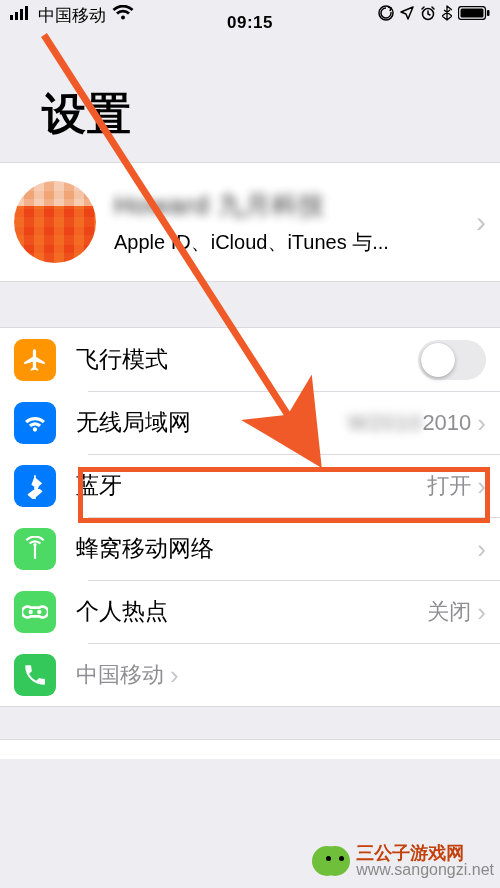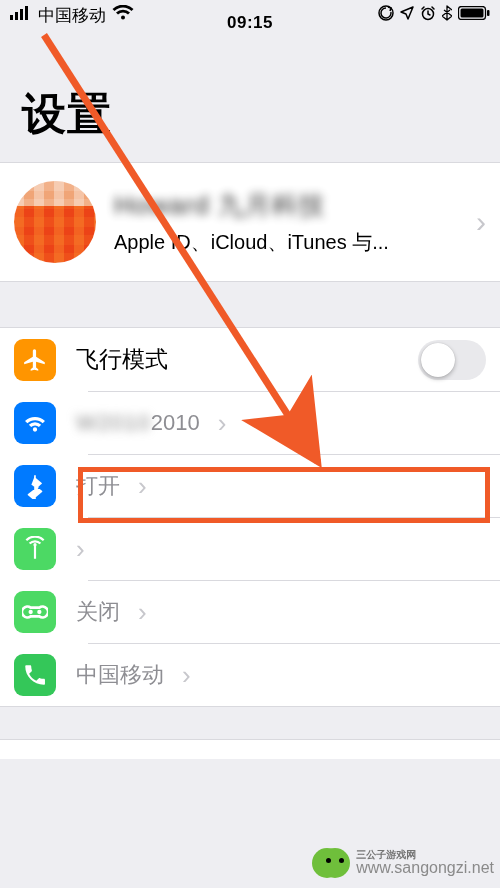--- a/index.html
+++ b/index.html
@@ -5,30 +5,30 @@
     * { margin: 0; padding: 0; box-sizing: border-box; -webkit-font-smoothing: antialiased; }
     html, body { width: 500px; height: 888px; overflow: hidden; font-family: -apple-system, "Helvetica Neue", Arial, sans-serif; background: #eeeef2; color: #000; }
     .screen { position: relative; width: 500px; height: 884px; }
 
     
     .status-bar { position: relative; height: 30px; display: flex; align-items: center; justify-content: space-between; padding: 0 10px; font-size: 17px; font-weight: 500; color:#000; }
     .status-left, .status-right { display: flex; align-items: center; gap: 6px; }
     .status-center { position: absolute; left: 50%; transform: translateX(-50%); font-weight: 600; letter-spacing: 0.5px; margin-top: 16px; }
 
     
-    .title-area { padding: 55px 22px 18px 22px; }
+    .title-area { padding: 55px 22px 18px 22px; margin-left: 20px; }
     .title-area h1 { font-size: 44px; font-weight: 700; letter-spacing: 1px; }
 
     
     .group { background: #fff; border-top: 1px solid #d9d9de; border-bottom: 1px solid #d9d9de; }
     .row { display: flex; align-items: center; padding: 4px 14px; min-height: 63px; position: relative; }
     .row + .row::before { content:""; position:absolute; top:0; left:88px; right:0; height:1px; background:#d9d9de; }
     .row .icon-box { width: 42px; height: 42px; border-radius: 9px; display:flex; align-items:center; justify-content:center; margin-right: 20px; flex:none; }
     .row .label { flex: 1; font-size: 23px; }
-    .row .value { font-size: 22px; color: #8e8e93; margin-right: 18px; }
+    .row .value { font-size: 22px; color: #8e8e93; margin-right: 6px; }
     .row .chev { color:#c7c7cc; font-size:26px; line-height:1; }
 
     .gap { height: 45px; }
     .gap.small { height: 32px; }
 
     
     .profile-row { padding: 18px 14px; display:flex; align-items:center; }
     .avatar { width: 82px; height: 82px; border-radius: 50%; overflow:hidden; flex:none; margin-right: 18px; background: linear-gradient(180deg,#f2b189 0%, #f2b189 30%, #ef4f1a 30%, #ef4f1a 100%); position:relative;}
     .avatar-pix { position:absolute; inset:0; background-image:
        linear-gradient(90deg, rgba(255,255,255,0.35) 0 10px, transparent 10px 20px),
@@ -52,21 +52,21 @@
 
     
     .highlight { position:absolute; border:5px solid #f05a28; pointer-events:none; }
 
     
     .watermark { position:absolute; right:6px; bottom:6px; display:flex; align-items:center; gap:6px; }
     .wm-logo { width:30px; height:30px; border-radius:50%; background:#6fbf3b; box-shadow: -8px 0 0 0 #6fbf3b; position:relative;}
     .wm-logo::before, .wm-logo::after { content:""; position:absolute; width:5px; height:5px; background:#000; border-radius:50%; top:10px;}
     .wm-logo::before{ left:6px;} .wm-logo::after{ right:6px;}
     .wm-text { font-family: Arial; text-align:left; line-height:1;}
-    .wm-text .t1{ font-size:10px; font-weight:700; color:#737373;}
+    .wm-text .t1{ font-size:18px; font-weight:700; color:#c2410c;}
     .wm-text .t2{ font-size:16px; color:#8a8a8a;}
 
     
     .arrow-overlay{ position:absolute; inset:0; pointer-events:none; }
 
     
     .icon-box svg { width:26px; height:26px; display:block; }
   </style>
 </head>
 <body>
@@ -154,52 +154,56 @@
       <div class="label">飞行模式</div>
       <div class="toggle"></div>
     </div>
 
     <div class="row">
       <div class="icon-box blue">
         <svg viewBox="0 0 24 24">
             <path fill="#fff" d="M12 20a2 2 0 100-4 2 2 0 000 4zm-5.7-6.3a8 8 0 0111.4 0l-2.1 2.1a5 5 0 00-7.1 0zm-3.5-3.5a13 13 0 0118.4 0l-2.1 2.1a10 10 0 00-14.1 0z"></path>
           </svg>
       </div>
+      <div class="label">无线局域网</div>
       <span class="value"><span class="blur-val">W2010</span><span>2010</span></span>
       <span class="chev">›</span>
     </div>
 
     <div class="row">
       <div class="icon-box blue">
         <svg viewBox="0 0 24 24">
             <path fill="#fff" d="M12 2v20l6-5-9-7m9 0l-6-5v20l-6-5 9-7" stroke="#fff" stroke-width="1.5" stroke-linejoin="round"></path>
           </svg>
       </div>
+      <div class="label">蓝牙</div>
       <span class="value">打开</span>
       <span class="chev">›</span>
     </div>
 
     <div class="row">
       <div class="icon-box green">
         <svg viewBox="0 0 24 24">
             <path fill="none" stroke="#fff" stroke-width="2" d="M12 9v12M7 7a7 7 0 0110 0M4 4a11 11 0 0116 0"></path>
             <circle cx="12" cy="8" r="1.5" fill="#fff"></circle>
           </svg>
       </div>
+      <div class="label">蜂窝移动网络</div>
       <span class="chev">›</span>
     </div>
 
     <div class="row">
       <div class="icon-box green">
         <svg viewBox="0 0 24 24">
             <path fill="none" stroke="#fff" stroke-width="2.5" d="M8 8a5 5 0 100 8h8a5 5 0 100-8z"></path>
             <circle cx="8" cy="12" r="2" fill="#fff"></circle>
             <circle cx="16" cy="12" r="2" fill="#fff"></circle>
           </svg>
       </div>
+      <div class="label">个人热点</div>
       <span class="value">关闭</span>
       <span class="chev">›</span>
     </div>
 
     <div class="row">
       <div class="icon-box green2">
         <svg viewBox="0 0 24 24">
             <path fill="#fff" d="M6.6 10.8c1.4 2.8 3.8 5.2 6.6 6.6l2.2-2.2c.3-.3.7-.4 1.1-.3 1.2.4 2.4.6 3.7.6.6 0 1 .4 1 1V20c0 .6-.4 1-1 1C10.6 21 3 13.4 3 4c0-.6.4-1 1-1h3.5c.6 0 1 .4 1 1 0 1.3.2 2.5.6 3.7.1.4 0 .8-.3 1.1z"></path>
           </svg>
       </div>

